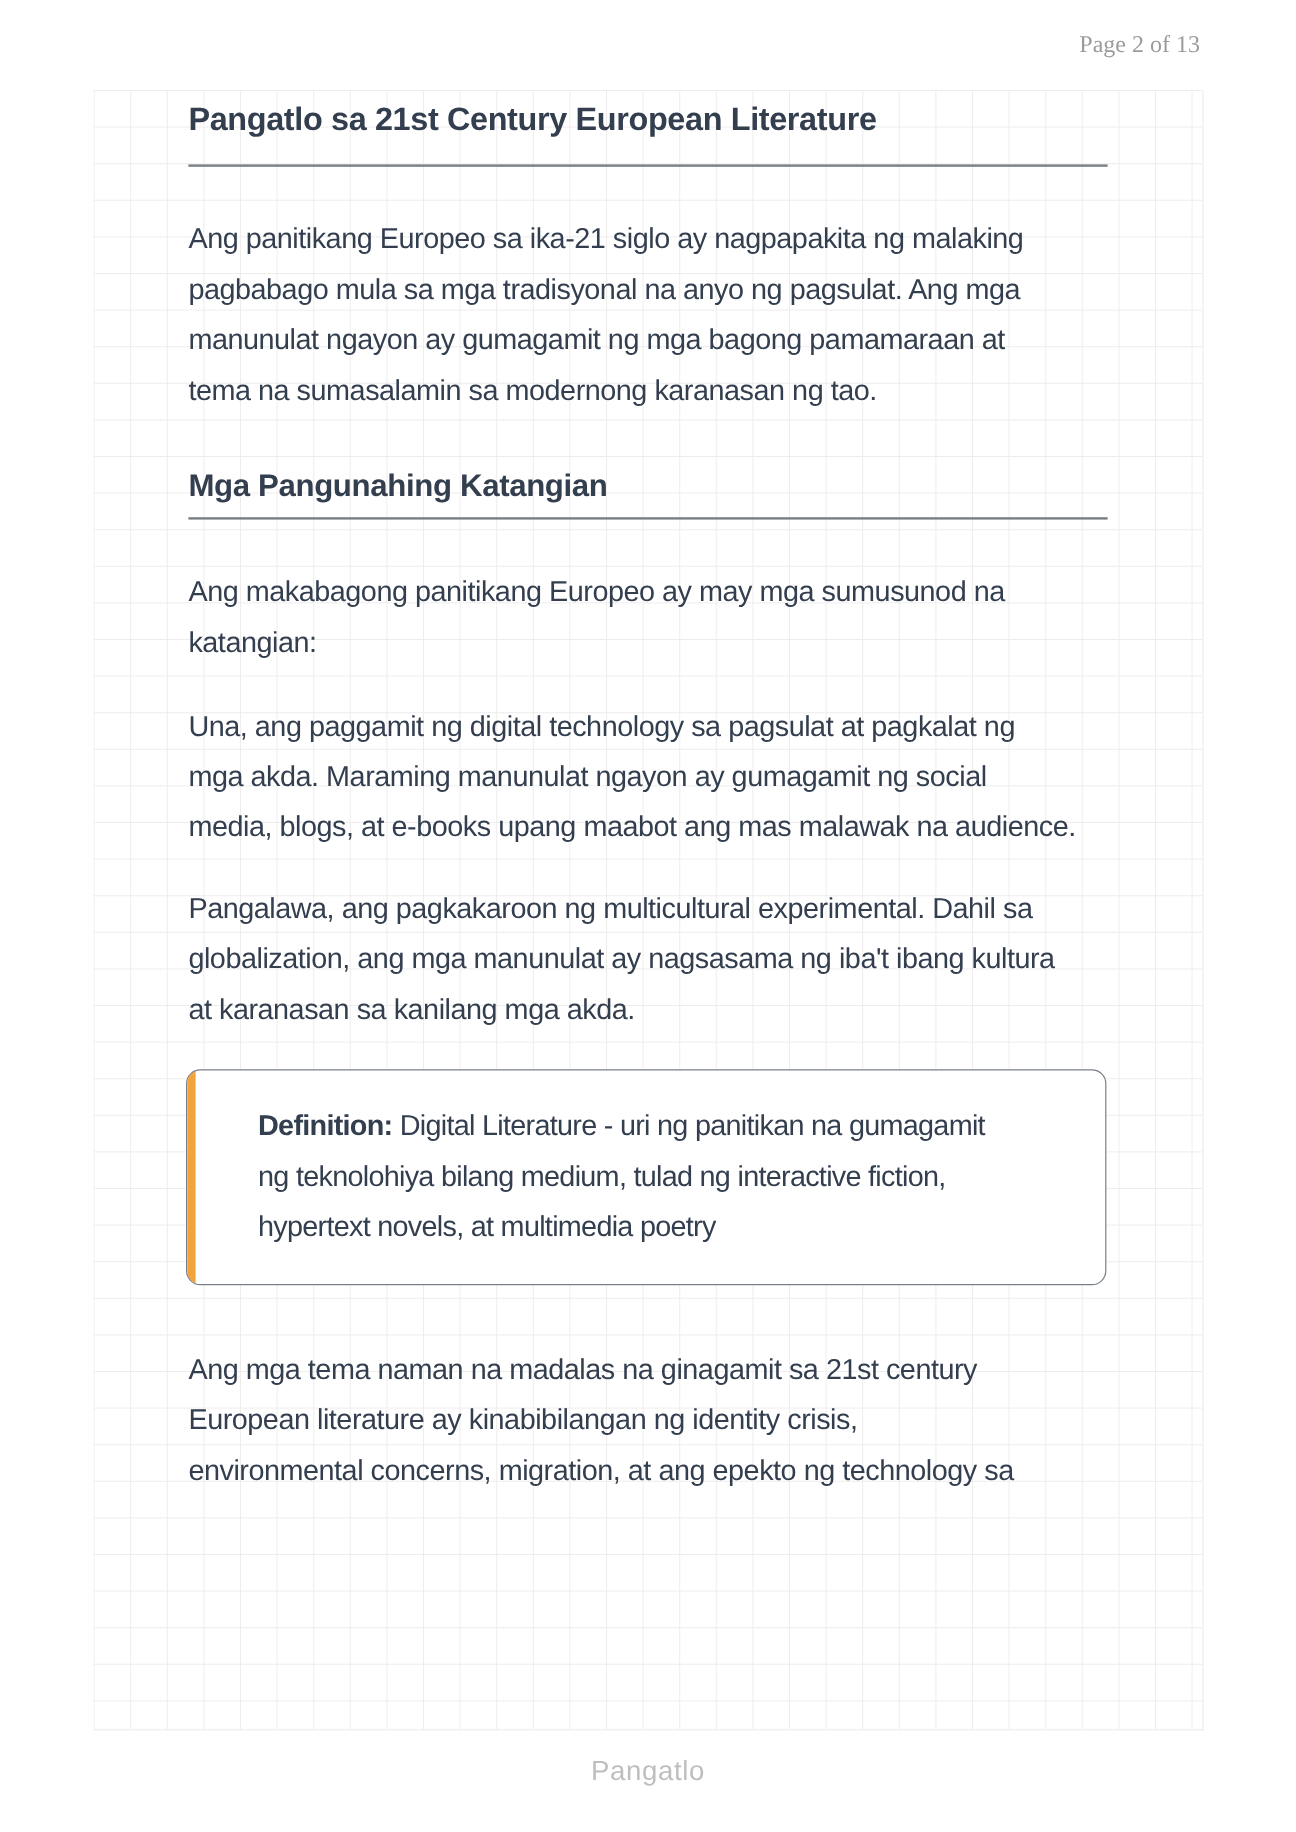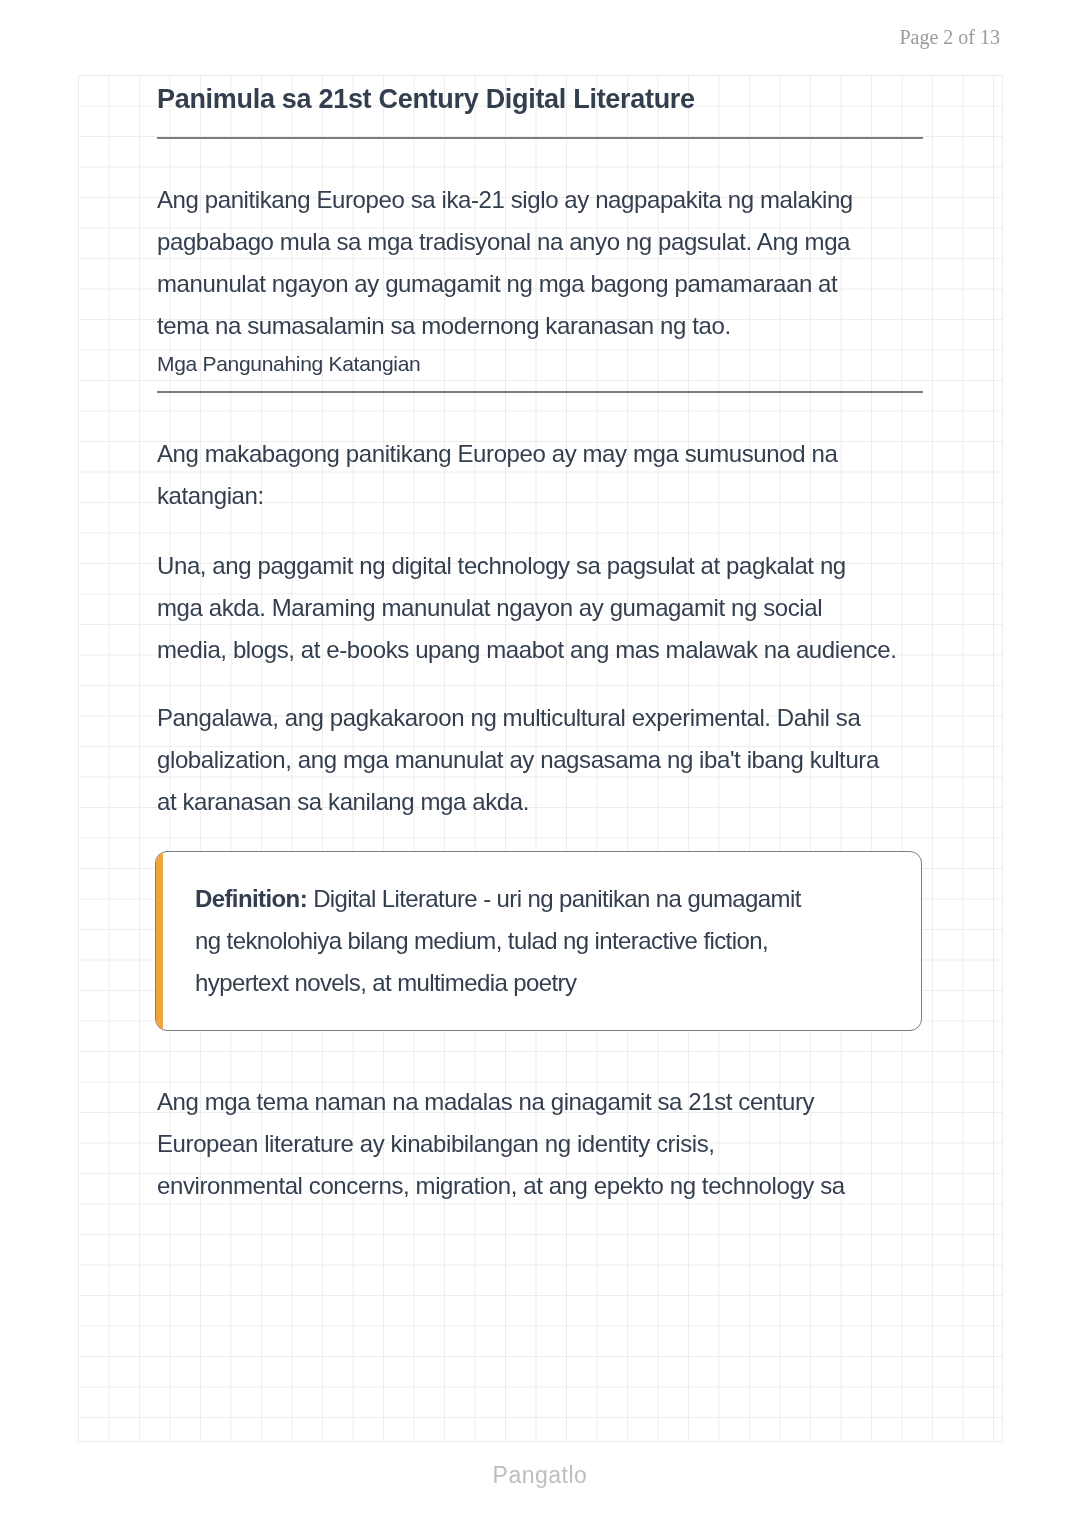--- a/index.html
+++ b/index.html
@@ -50,23 +50,24 @@
     width: 100%;
   }
   h1.doc-heading {
     font-size: 27px;
     line-height: 36px;
     font-weight: bold;
     letter-spacing: -0.3px;
     color: var(--text);
   }
   h2.doc-heading {
-    font-size: 21px;
+    margin-top: 40px;
+    font-size: 26px;
     line-height: 34px;
-    font-weight: normal;
+    font-weight: bold;
     letter-spacing: -0.3px;
     color: var(--text);
   }
   hr.rule {
     border: none;
     border-top: 2px solid var(--rule);
     width: 766px;
     margin: 20px 0 0;
   }
   hr.rule.sub { margin-top: 10px; }
@@ -94,21 +95,21 @@
     overflow: hidden;
     background: var(--paper);
   }
   .callout .stripe {
     position: absolute;
     left: 0; top: 0; bottom: 0;
     width: 7px;
     background: var(--accent-stripe);
   }
   .callout-text {
-    padding: 26px 14px 26px 39px;
+    padding: 26px 14px 26px 59px;
     font-size: 24px;
     line-height: 42px;
     letter-spacing: -0.6px;
     white-space: pre-line;
     color: var(--text);
   }
   .callout-text strong { font-weight: bold; }
   .footer {
     position: absolute;
     left: 0;
@@ -123,21 +124,21 @@
 </head>
 <body>
 
 <div class="sheet">
 
   <div class="page-label">Page 2 of 13</div>
 
   <div class="grid-area">
     <div class="content">
 
-      <h1 class="doc-heading">Panimula sa 21st Century Digital Literature</h1>
+      <h1 class="doc-heading">Pangatlo sa 21st Century European Literature</h1>
       <hr class="rule">
 
       <p class="body-text p1">Ang panitikang Europeo sa ika-21 siglo ay nagpapakita ng malaking
 pagbabago mula sa mga tradisyonal na anyo ng pagsulat. Ang mga
 manunulat ngayon ay gumagamit ng mga bagong pamamaraan at
 tema na sumasalamin sa modernong karanasan ng tao.</p>
 
       <h2 class="doc-heading">Mga Pangunahing Katangian</h2>
       <hr class="rule sub">
 

